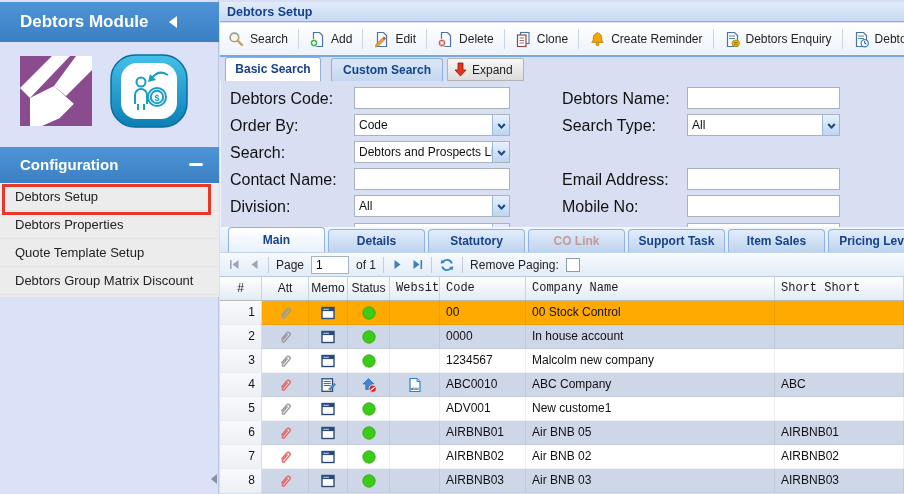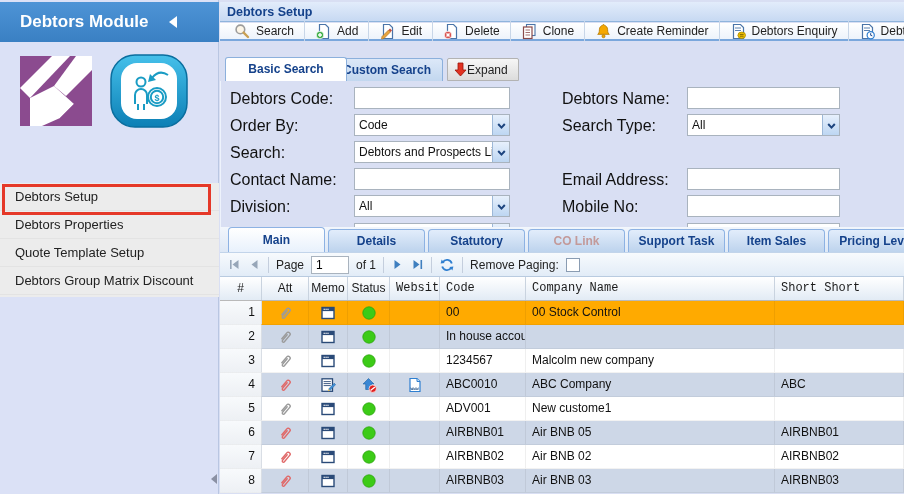--- a/index.html
+++ b/index.html
@@ -25,36 +25,36 @@
   .red-box { position:absolute; left:2px; top:184px; width:209px; height:31px;
              border:3px solid #e53828; pointer-events:none; }
   .grip { position:absolute; right:1px; bottom:10px; width:0; height:0;
           border-top:5px solid transparent; border-bottom:5px solid transparent; border-right:6px solid #8a90a3; }
 
   
   #main { position:absolute; left:220px; top:0; width:684px; height:494px; background:#d9dff3; }
   .title-bar { position:absolute; left:0; top:2px; width:684px; height:20px;
                background:linear-gradient(#e2ecfb,#c7d9f2); border-bottom:1px solid #8fb4dc;
                color:#15428b; font-size:12.5px; font-weight:bold; line-height:20px; padding-left:7px; }
-  .toolbar { position:absolute; left:0; top:23px; width:684px; height:18px;
+  .toolbar { position:absolute; left:0; top:23px; width:684px; height:34px;
              background:linear-gradient(#ffffff,#edf3fb); border-bottom:2px solid #7aa7dc;
-             display:flex; align-items:center; padding-left:6px; }
+             display:flex; align-items:center; }
   .tb-btn { display:flex; align-items:center; gap:5px; padding:3px 7px; font-size:12px; color:#222;
             border:1px solid transparent; border-radius:3px; cursor:default; white-space:nowrap; }
   .tb-sep { width:1px; height:20px; background:#c8d6e8; margin:0 2px; flex:0 0 1px; }
 
   
   .search-tabs { position:absolute; left:0; top:57px; width:684px; height:24px; }
   .stab { position:absolute; bottom:0; height:23px; line-height:22px; text-align:center;
           font-size:12px; font-weight:bold; color:#15428b;
           border:1px solid #8cb0dc; border-bottom:none; border-radius:3px 3px 0 0; }
-  .stab.active { left:5px; width:122px; height:24px; background:#fff; z-index:2; }
+  .stab.active { left:5px; width:96px; height:24px; background:#fff; z-index:2; }
   .stab.idle { left:111px; width:112px; background:linear-gradient(#dce8f8,#c2d7ef); }
   .expand-btn { position:absolute; left:227px; bottom:0; height:23px; padding:0 10px 0 6px;
-                display:flex; align-items:center; font-size:12px; color:#222;
+                display:flex; align-items:center; gap:5px; font-size:12px; color:#222;
                 background:linear-gradient(#f6f6f6,#dcdcdc); border:1px solid #b3b3b3; border-radius:2px 2px 0 0; }
 
   
   .form-panel { position:absolute; left:0; top:81px; width:684px; height:146px; background:#d9dff3;
                 border-left:1px solid #eef3fc; overflow:hidden; }
   .f-label { position:absolute; height:21px; line-height:21px; font-size:16px; color:#111; }
   .f-input { position:absolute; height:22px; background:#fff; border:1px solid #a9b3be; font-size:12px;
              padding:0 4px; color:#111; font-family:"Liberation Sans",sans-serif; }
   .f-select { position:absolute; height:22px; background:#fff; border:1px solid #a9b3be; display:flex; }
   .f-select .val { flex:1; line-height:20px; font-size:12px; padding-left:4px; color:#111;
@@ -172,20 +172,24 @@
         <line x1="34" y1="50" x2="34" y2="56"></line>
         <circle cx="47" cy="43" r="9"></circle>
         <circle cx="47" cy="43" r="6.2"></circle>
         <path d="M42 24 q7 -9 16 -3"></path>
       </g>
       <polygon points="40,20 46,26 38,28" fill="#1a9cc4"></polygon>
       <text x="47" y="47" text-anchor="middle" font-size="9" font-weight="bold" fill="#1a9cc4" font-family="Liberation Sans, sans-serif">$</text>
     </svg>
   </div>
 
+  <div class="sb-section">
+    <span class="t">Configuration</span>
+    <span class="minus"></span>
+  </div>
 
   <div class="sb-menu">
     <div class="sb-item">Debtors Setup</div>
     <div class="sb-item">Debtors Properties</div>
     <div class="sb-item">Quote Template Setup</div>
     <div class="sb-item">Debtors Group Matrix Discount</div>
   </div>
   <div class="red-box"></div>
   <div class="grip"></div>
 </div>
@@ -442,20 +446,21 @@
           <svg class="cicon " width="16" height="16">
             <use href="#sym-memo"></use>
           </svg>
         </div>
         <div class="gcell c-ico">
           <svg class="cicon " width="16" height="16">
             <use href="#sym-active"></use>
           </svg>
         </div>
         <div class="gcell c-ico"></div>
+        <div class="gcell c-txt">0000</div>
         <div class="gcell c-txt">In house account</div>
         <div class="gcell c-txt"></div>
       </div>
       <div class="grow">
         <div class="gcell c-num">3</div>
         <div class="gcell c-ico">
           <svg class="cicon clip-gray" width="16" height="16">
             <use href="#sym-clip"></use>
           </svg>
         </div>

